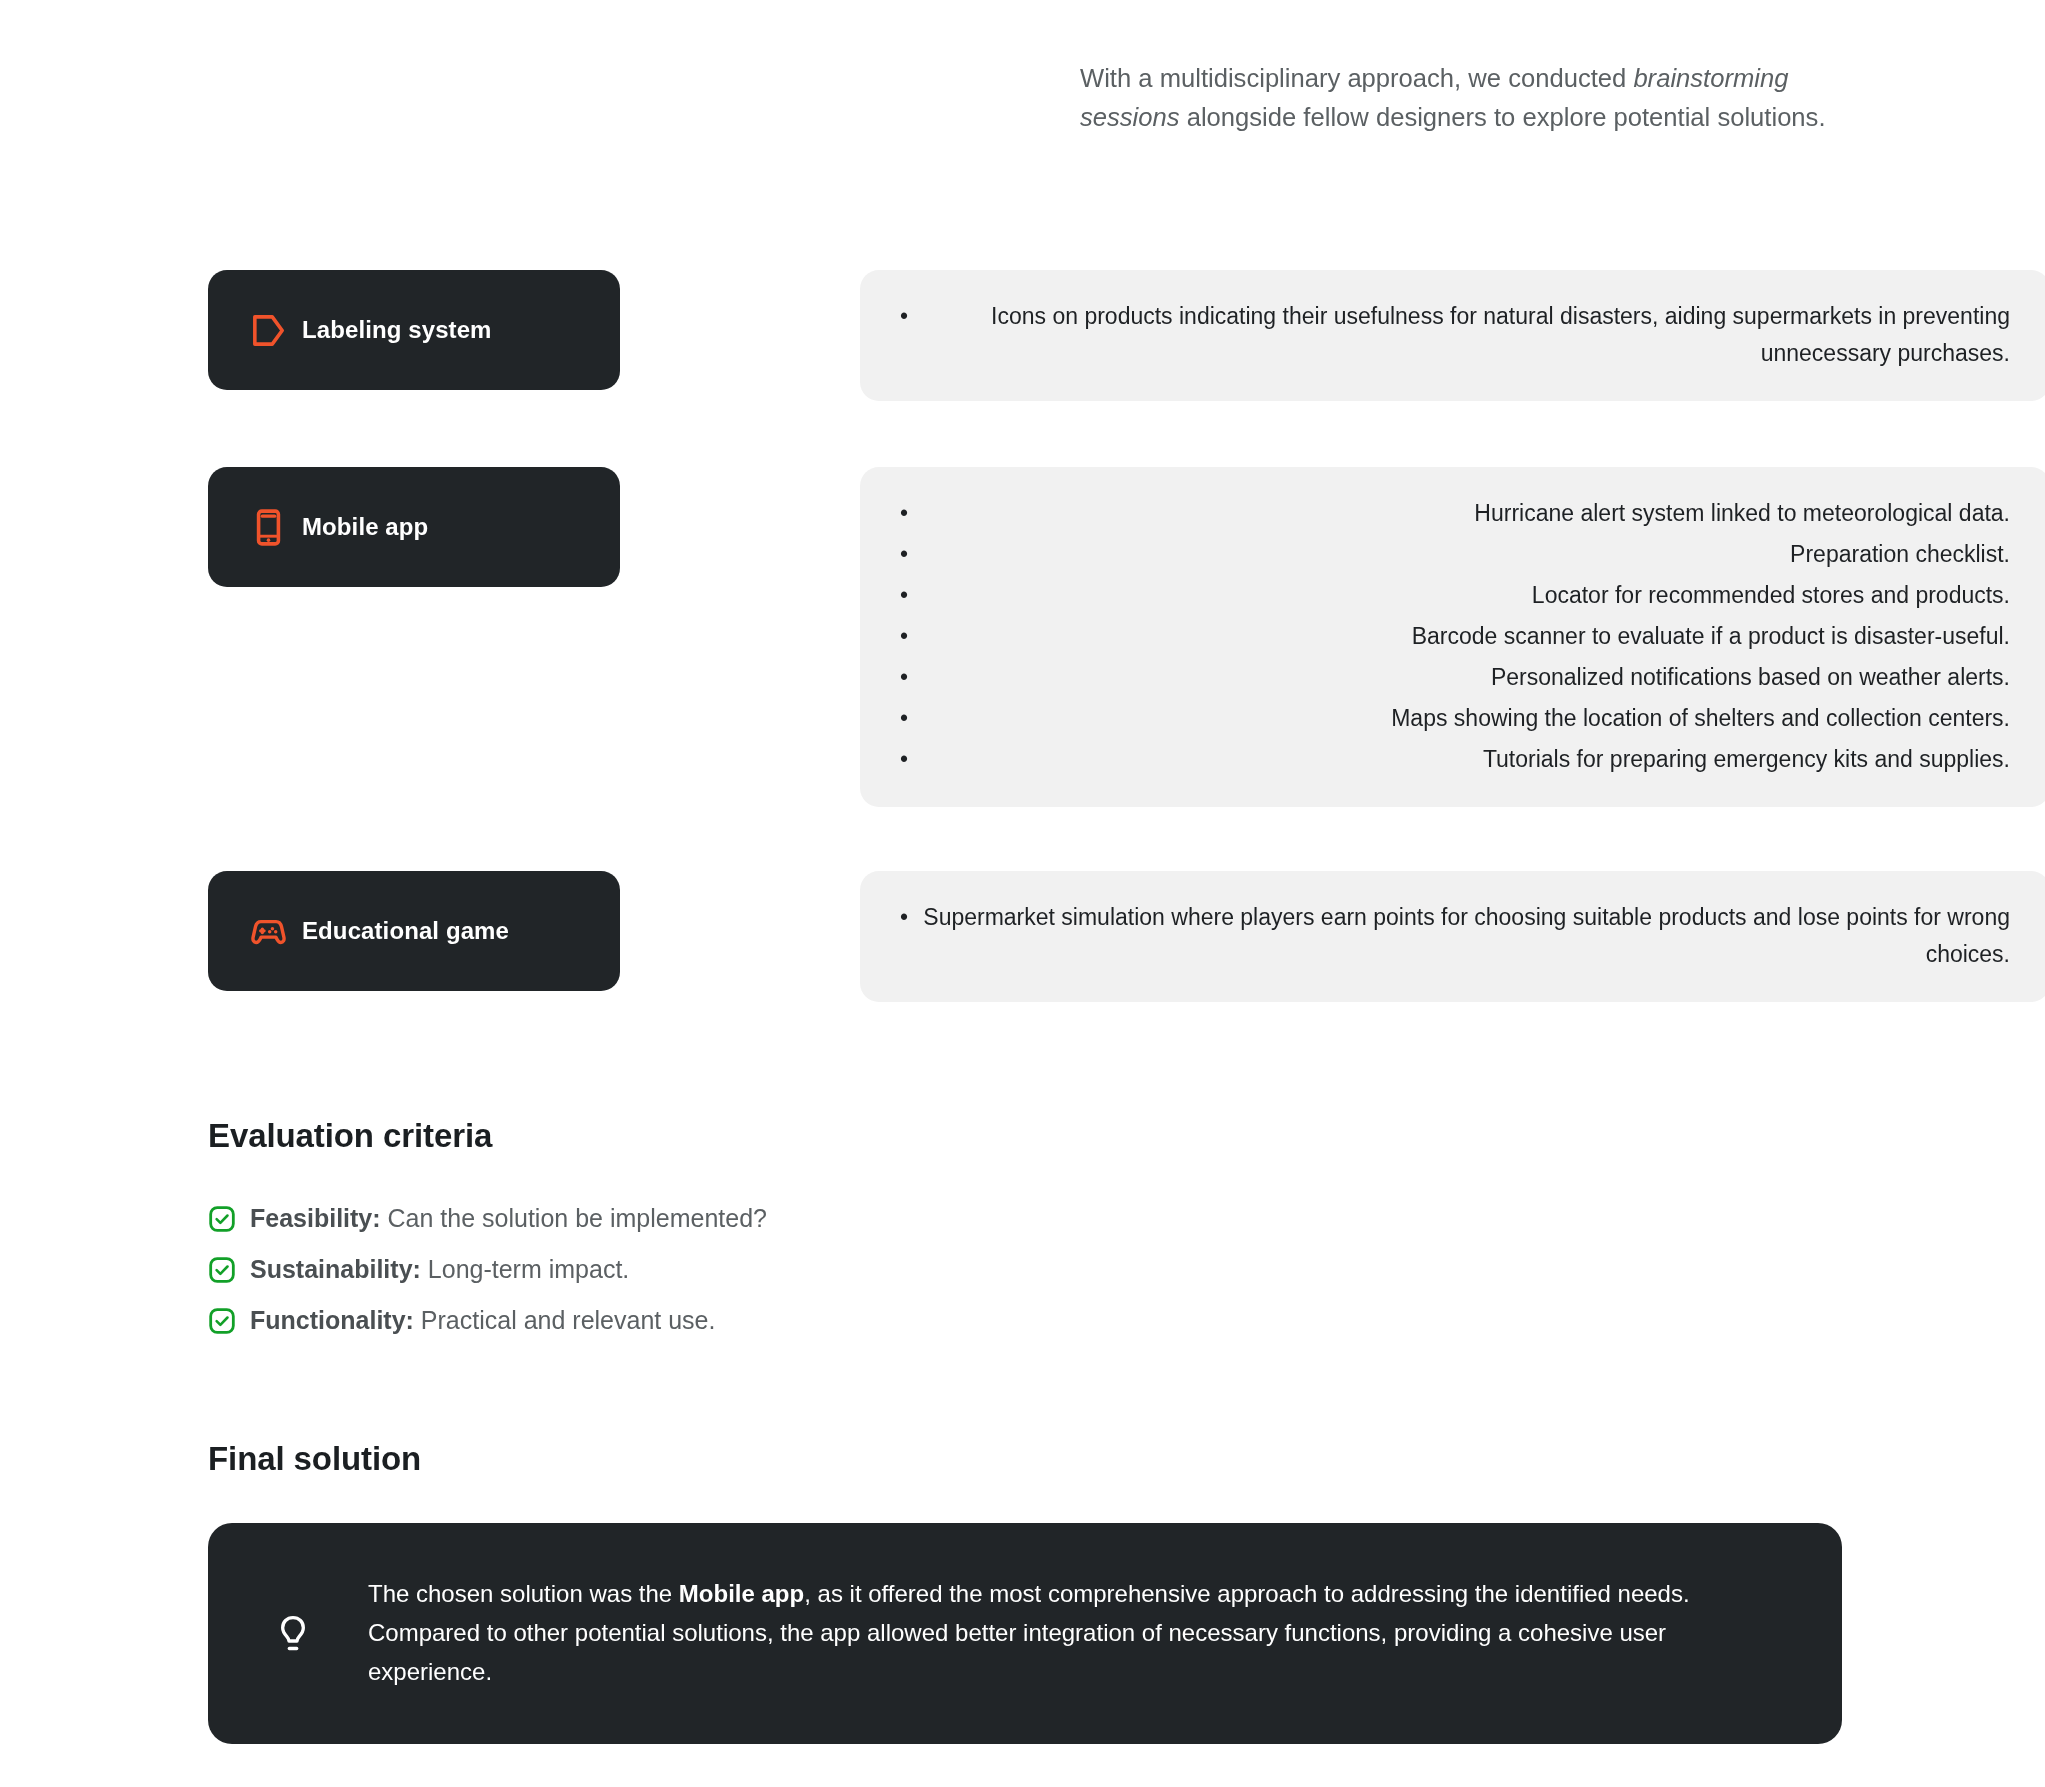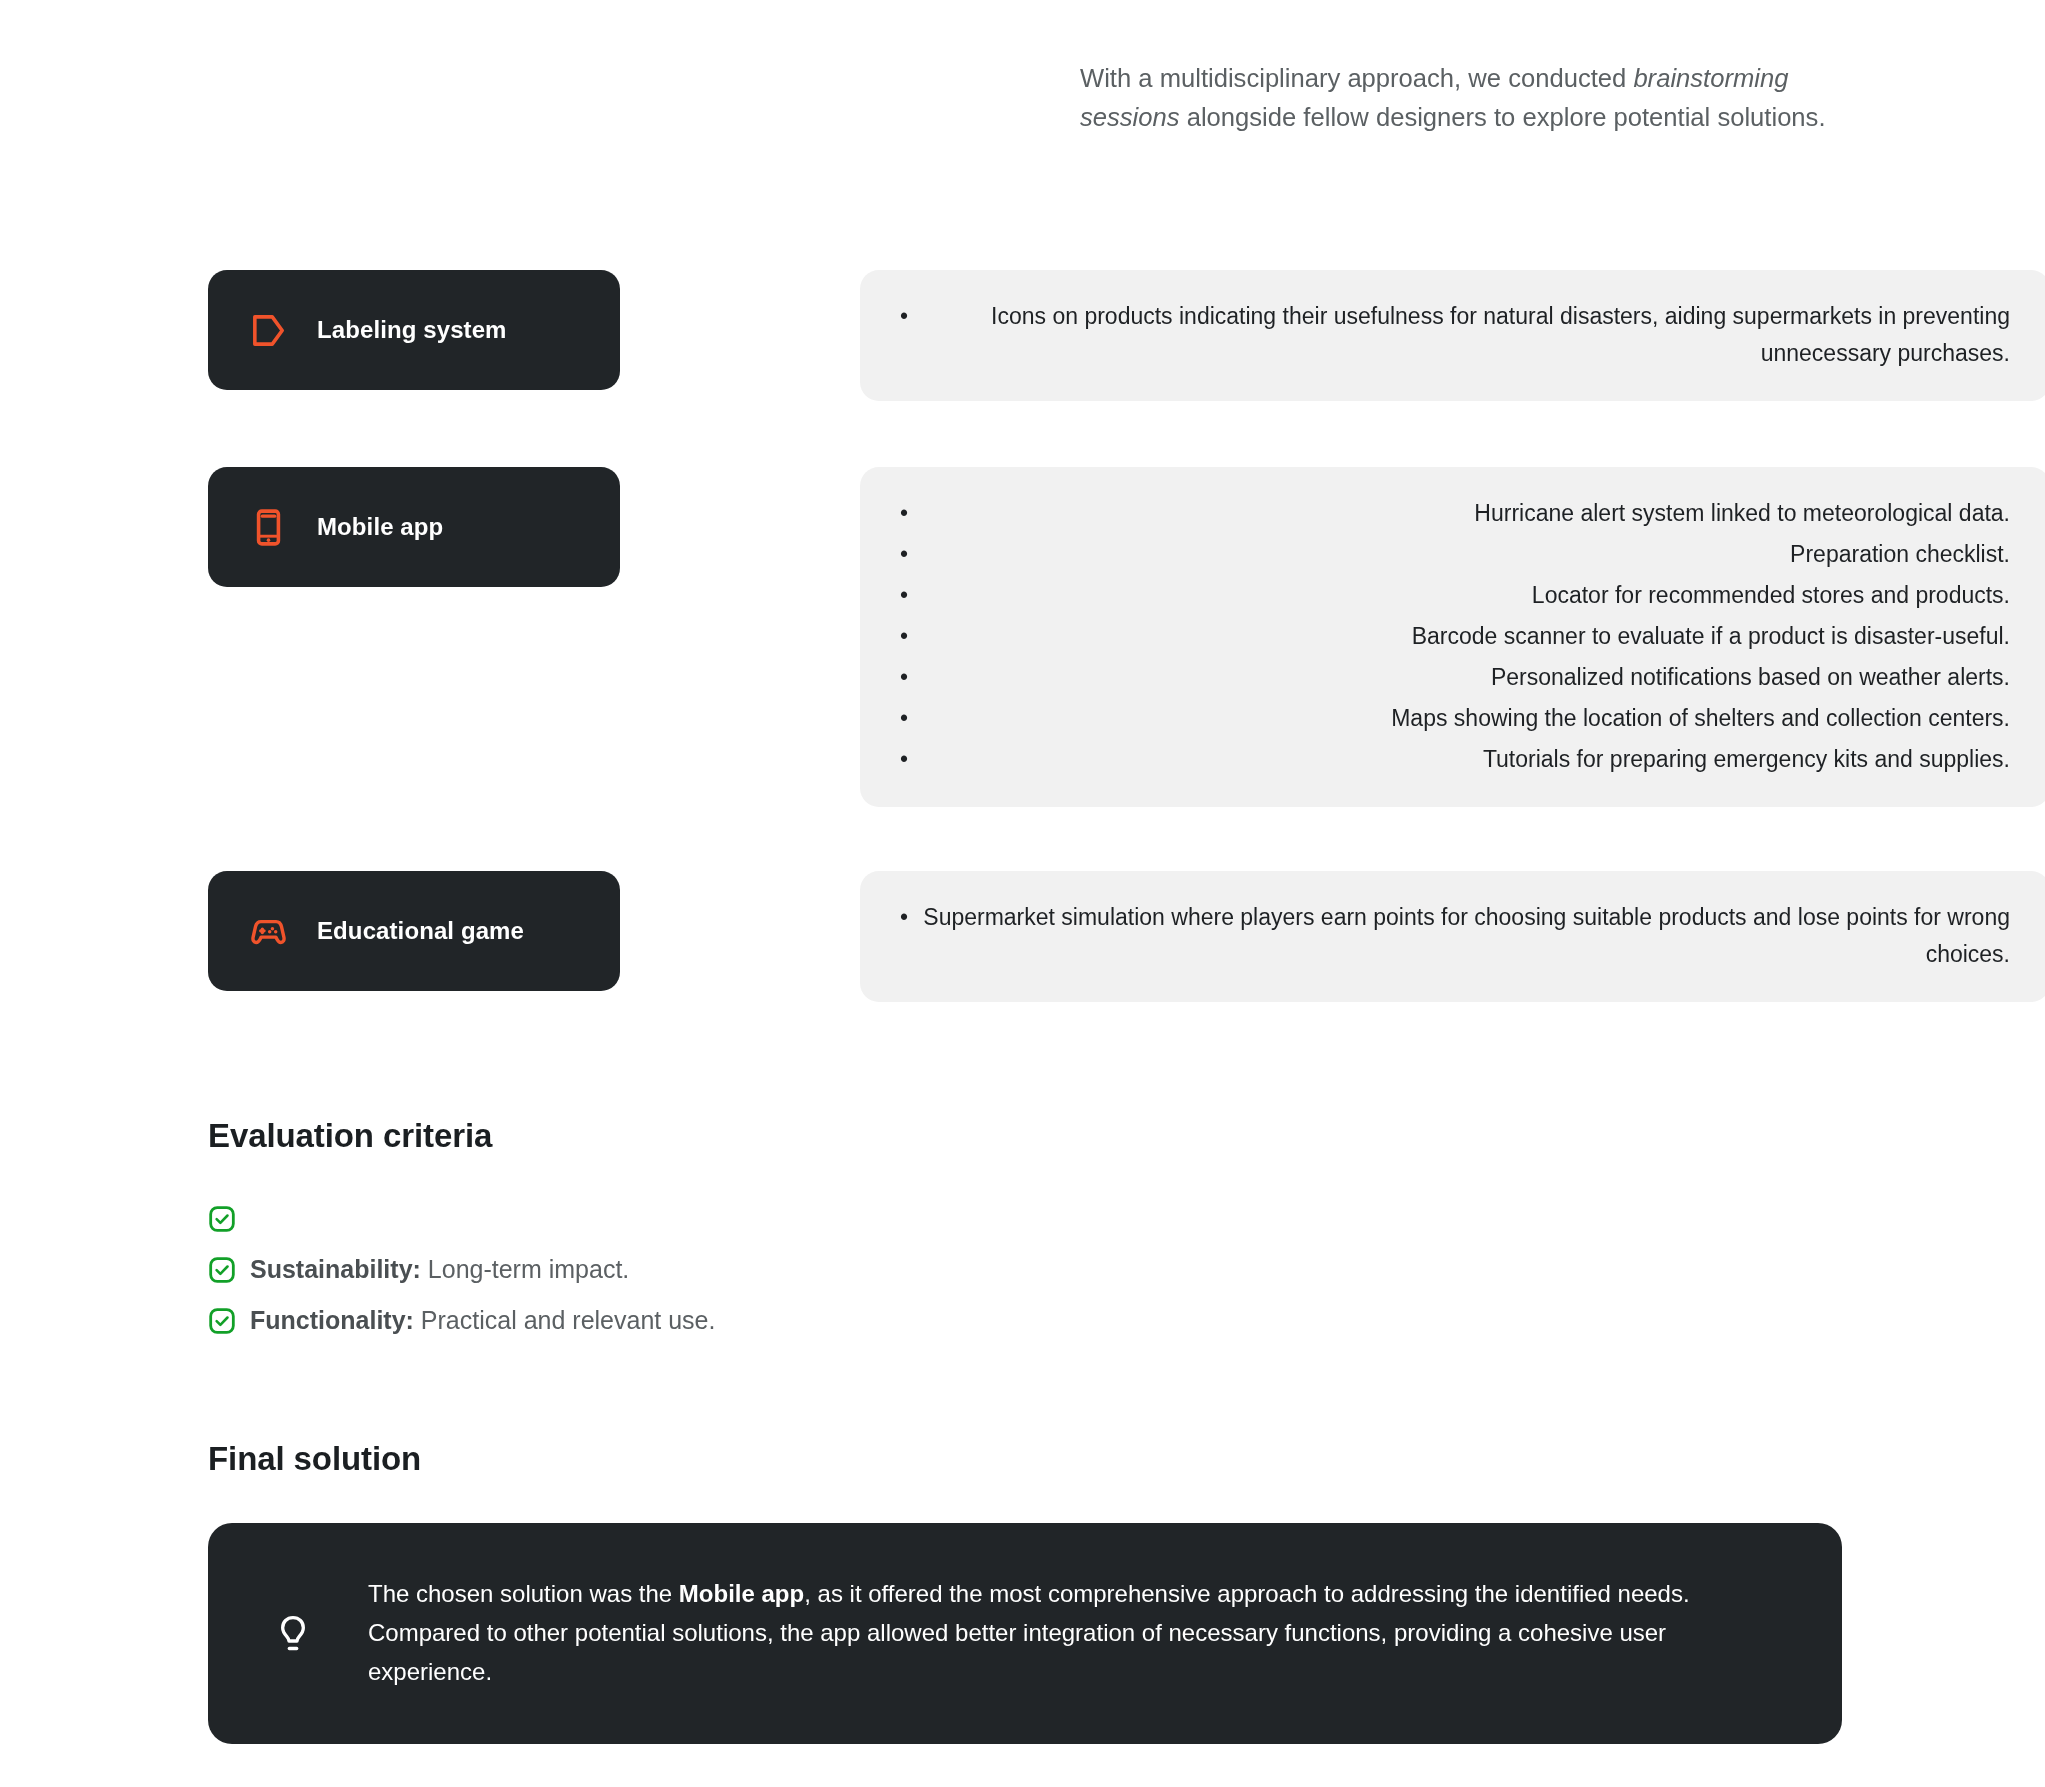--- a/index.html
+++ b/index.html
@@ -91,21 +91,21 @@
     position: absolute;
     left: 0;
     top: 0;
     width: 412px;
     height: 120px;
     background: #212528;
     border-radius: 19px;
     display: flex;
     align-items: center;
     padding-left: 40px;
-    gap: 28px;
+    gap: 13px;
   }
   .chip-icon {
     width: 41px;
     height: 41px;
     flex: 0 0 41px;
     display: block;
   }
   .chip-label {
     font-size: 24px;
     font-weight: 700;
@@ -310,20 +310,21 @@
 
   <h2 class="section-title" style="top:1117px;text-align:right;">Evaluation criteria</h2>
 
   <div class="criteria">
 
     <div class="criterion">
       <svg class="check-icon" viewBox="0 0 24 24" fill="none">
         <rect x="2.3" y="2.3" width="19.4" height="19.4" rx="5.6" stroke="#12a028" stroke-width="2.4"></rect>
         <path d="M7.4 12.1 L10.6 15.3 L16.7 9.0" stroke="#12a028" stroke-width="2.2" stroke-linecap="round" stroke-linejoin="round"></path>
       </svg>
+      <span class="criterion-text"><b>Feasibility:</b><span> Can the solution be implemented?</span></span>
     </div>
 
     <div class="criterion">
       <svg class="check-icon" viewBox="0 0 24 24" fill="none">
         <rect x="2.3" y="2.3" width="19.4" height="19.4" rx="5.6" stroke="#12a028" stroke-width="2.4"></rect>
         <path d="M7.4 12.1 L10.6 15.3 L16.7 9.0" stroke="#12a028" stroke-width="2.2" stroke-linecap="round" stroke-linejoin="round"></path>
       </svg>
       <span class="criterion-text"><b>Sustainability:</b><span> Long-term impact.</span></span>
     </div>
 

